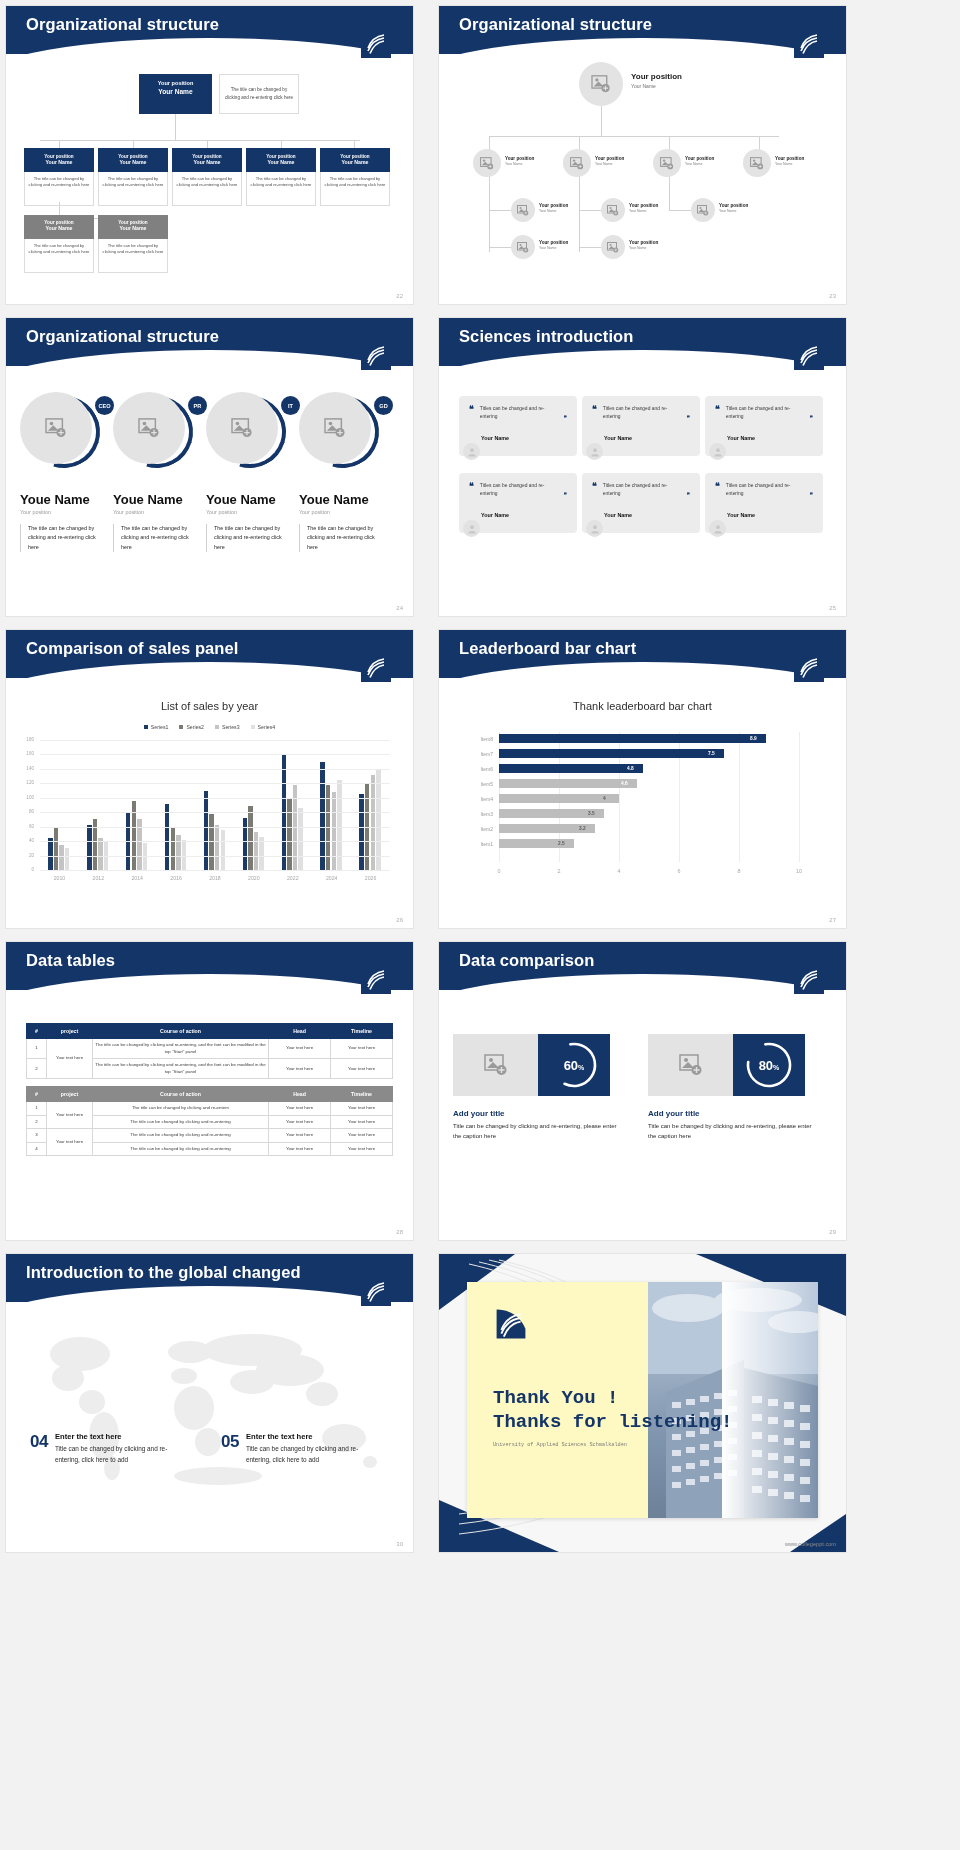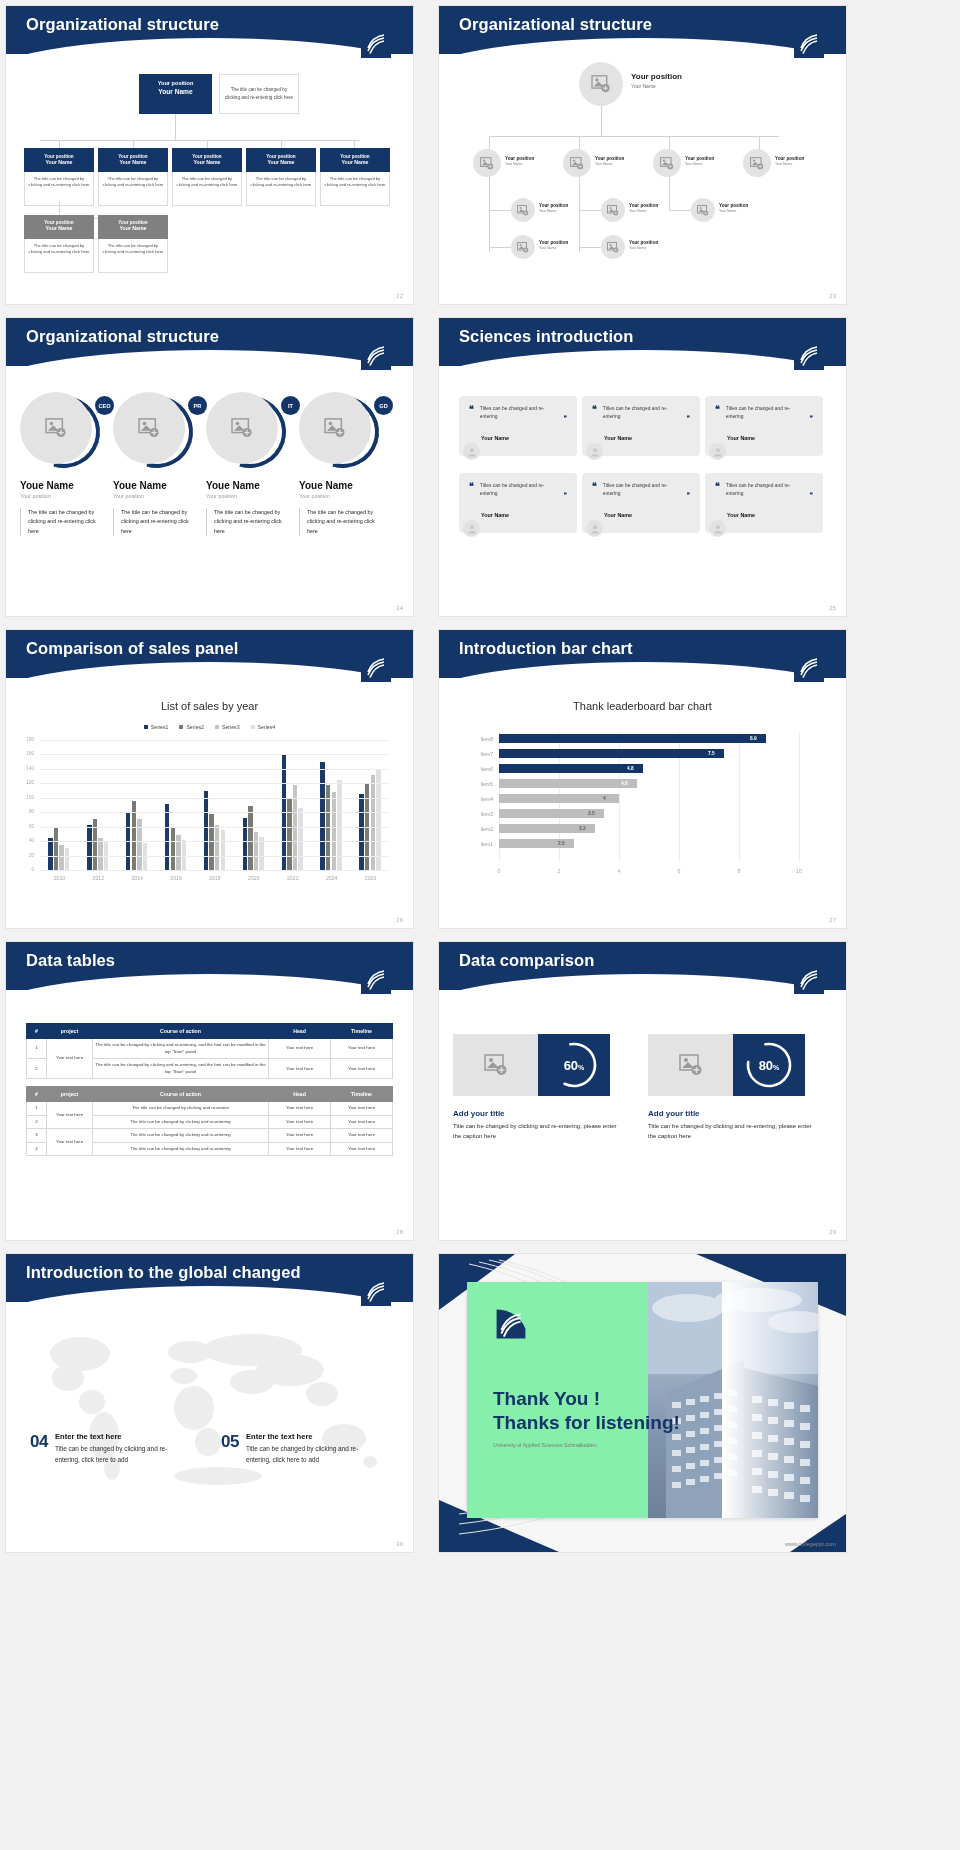--- a/index.html
+++ b/index.html
@@ -117,21 +117,21 @@
     transform: rotate(-28deg);
   }
   .badge {
     position:absolute; right:-8px; top:4px;
     width: 19px; height: 19px; border-radius: 50%;
     background: #143567; color: #fff;
     font-size: 5.6px; font-weight: bold;
     display:flex; align-items:center; justify-content:center;
     z-index: 3;
   }
-  .c-name { font-size: 10px; font-weight: bold; color: #111; margin-top: 8px;}
+  .c-name { font-size: 13px; font-weight: bold; color: #111; margin-top: 20px;}
   .c-pos  { font-size: 5.4px; color: #9a9a9a; margin-top: 2px;}
   .c-desc { font-size: 5.4px; color: #2a2a2a; line-height: 1.75; margin-top: 9px;
             padding-left: 7px; border-left: 1px solid #cfcfcf;}
   
   .qcard {
     position: absolute; width: 118px; height: 60px;
     background: #ececec; border-radius: 4px;
     padding: 9px 10px 0 10px;
   }
   .qmark { font-size: 9px; color: #143567; font-weight: bold; line-height: 1;}
@@ -728,21 +728,21 @@
       <div class="xaxis-lbl" style="left: 150.667px; top: 245px; width: 38.8889px;">2016</div>
       <div class="xaxis-lbl" style="left: 189.556px; top: 245px; width: 38.8889px;">2018</div>
       <div class="xaxis-lbl" style="left: 228.444px; top: 245px; width: 38.8889px;">2020</div>
       <div class="xaxis-lbl" style="left: 267.333px; top: 245px; width: 38.8889px;">2022</div>
       <div class="xaxis-lbl" style="left: 306.222px; top: 245px; width: 38.8889px;">2024</div>
       <div class="xaxis-lbl" style="left: 345.111px; top: 245px; width: 38.8889px;">2026</div>
     </div>
 
   <div class="slide">
     <div class="band"></div>
-    <div class="band-title">Introduction bar chart</div>
+    <div class="band-title">Leaderboard bar chart</div>
     <div class="logo">
       <svg width="30" height="30" viewBox="0 0 30 30">
         <path d="M3 3 C14 3 23 9 27 19 L27 27 L3 27 Z" fill="#143567"></path>
         <path d="M7 20 C10 12 16 8 23 7" stroke="#fff" stroke-width="1.6" fill="none"></path>
         <path d="M7 23 C10 15 16 11 23 10" stroke="#fff" stroke-width="1.6" fill="none"></path>
         <path d="M9 25.5 C12 18 17 14 23 13" stroke="#fff" stroke-width="1.6" fill="none"></path>
       </svg>
     </div>
 
     <div class="chart-title" style="top:70px;">Thank leaderboard bar chart</div>
@@ -999,21 +999,21 @@
         <path d="M30 10 C120 30 190 80 210 160"></path>
         <path d="M40 8 C130 28 200 78 220 158"></path>
         <path d="M50 6 C140 26 210 76 230 156"></path>
         <path d="M60 6 C150 26 220 76 240 156"></path>
         <path d="M20 260 C110 250 190 220 240 180"></path>
         <path d="M20 270 C110 260 190 230 250 186"></path>
         <path d="M20 280 C110 270 190 240 260 192"></path>
       </g>
     </svg>
 
-    <div style="position:absolute; left:28px; top:28px; right:28px; bottom:34px; background:#86efac; box-shadow:0 1px 4px rgba(0,0,0,.14); overflow:hidden;">
+    <div style="position:absolute; left:28px; top:28px; right:28px; bottom:34px; background:#fef9c3; box-shadow:0 1px 4px rgba(0,0,0,.14); overflow:hidden;font-family:Liberation Mono, monospace;">
 
       <div style="position:absolute; right:0; top:0; width:170px; height:100%;
                   background:linear-gradient(180deg,#c3cfdd 0%,#9fb1c6 34%,#7f94ad 66%,#6d8199 100%);">
         <svg width="170" height="236" viewBox="0 0 170 236">
           <rect x="0" y="0" width="170" height="92" fill="#b8c8db"></rect>
           <g fill="#ffffff" opacity=".5">
             <ellipse cx="40" cy="26" rx="36" ry="14"></ellipse>
             <ellipse cx="110" cy="18" rx="44" ry="12"></ellipse>
             <ellipse cx="150" cy="40" rx="30" ry="11"></ellipse>
           </g>

